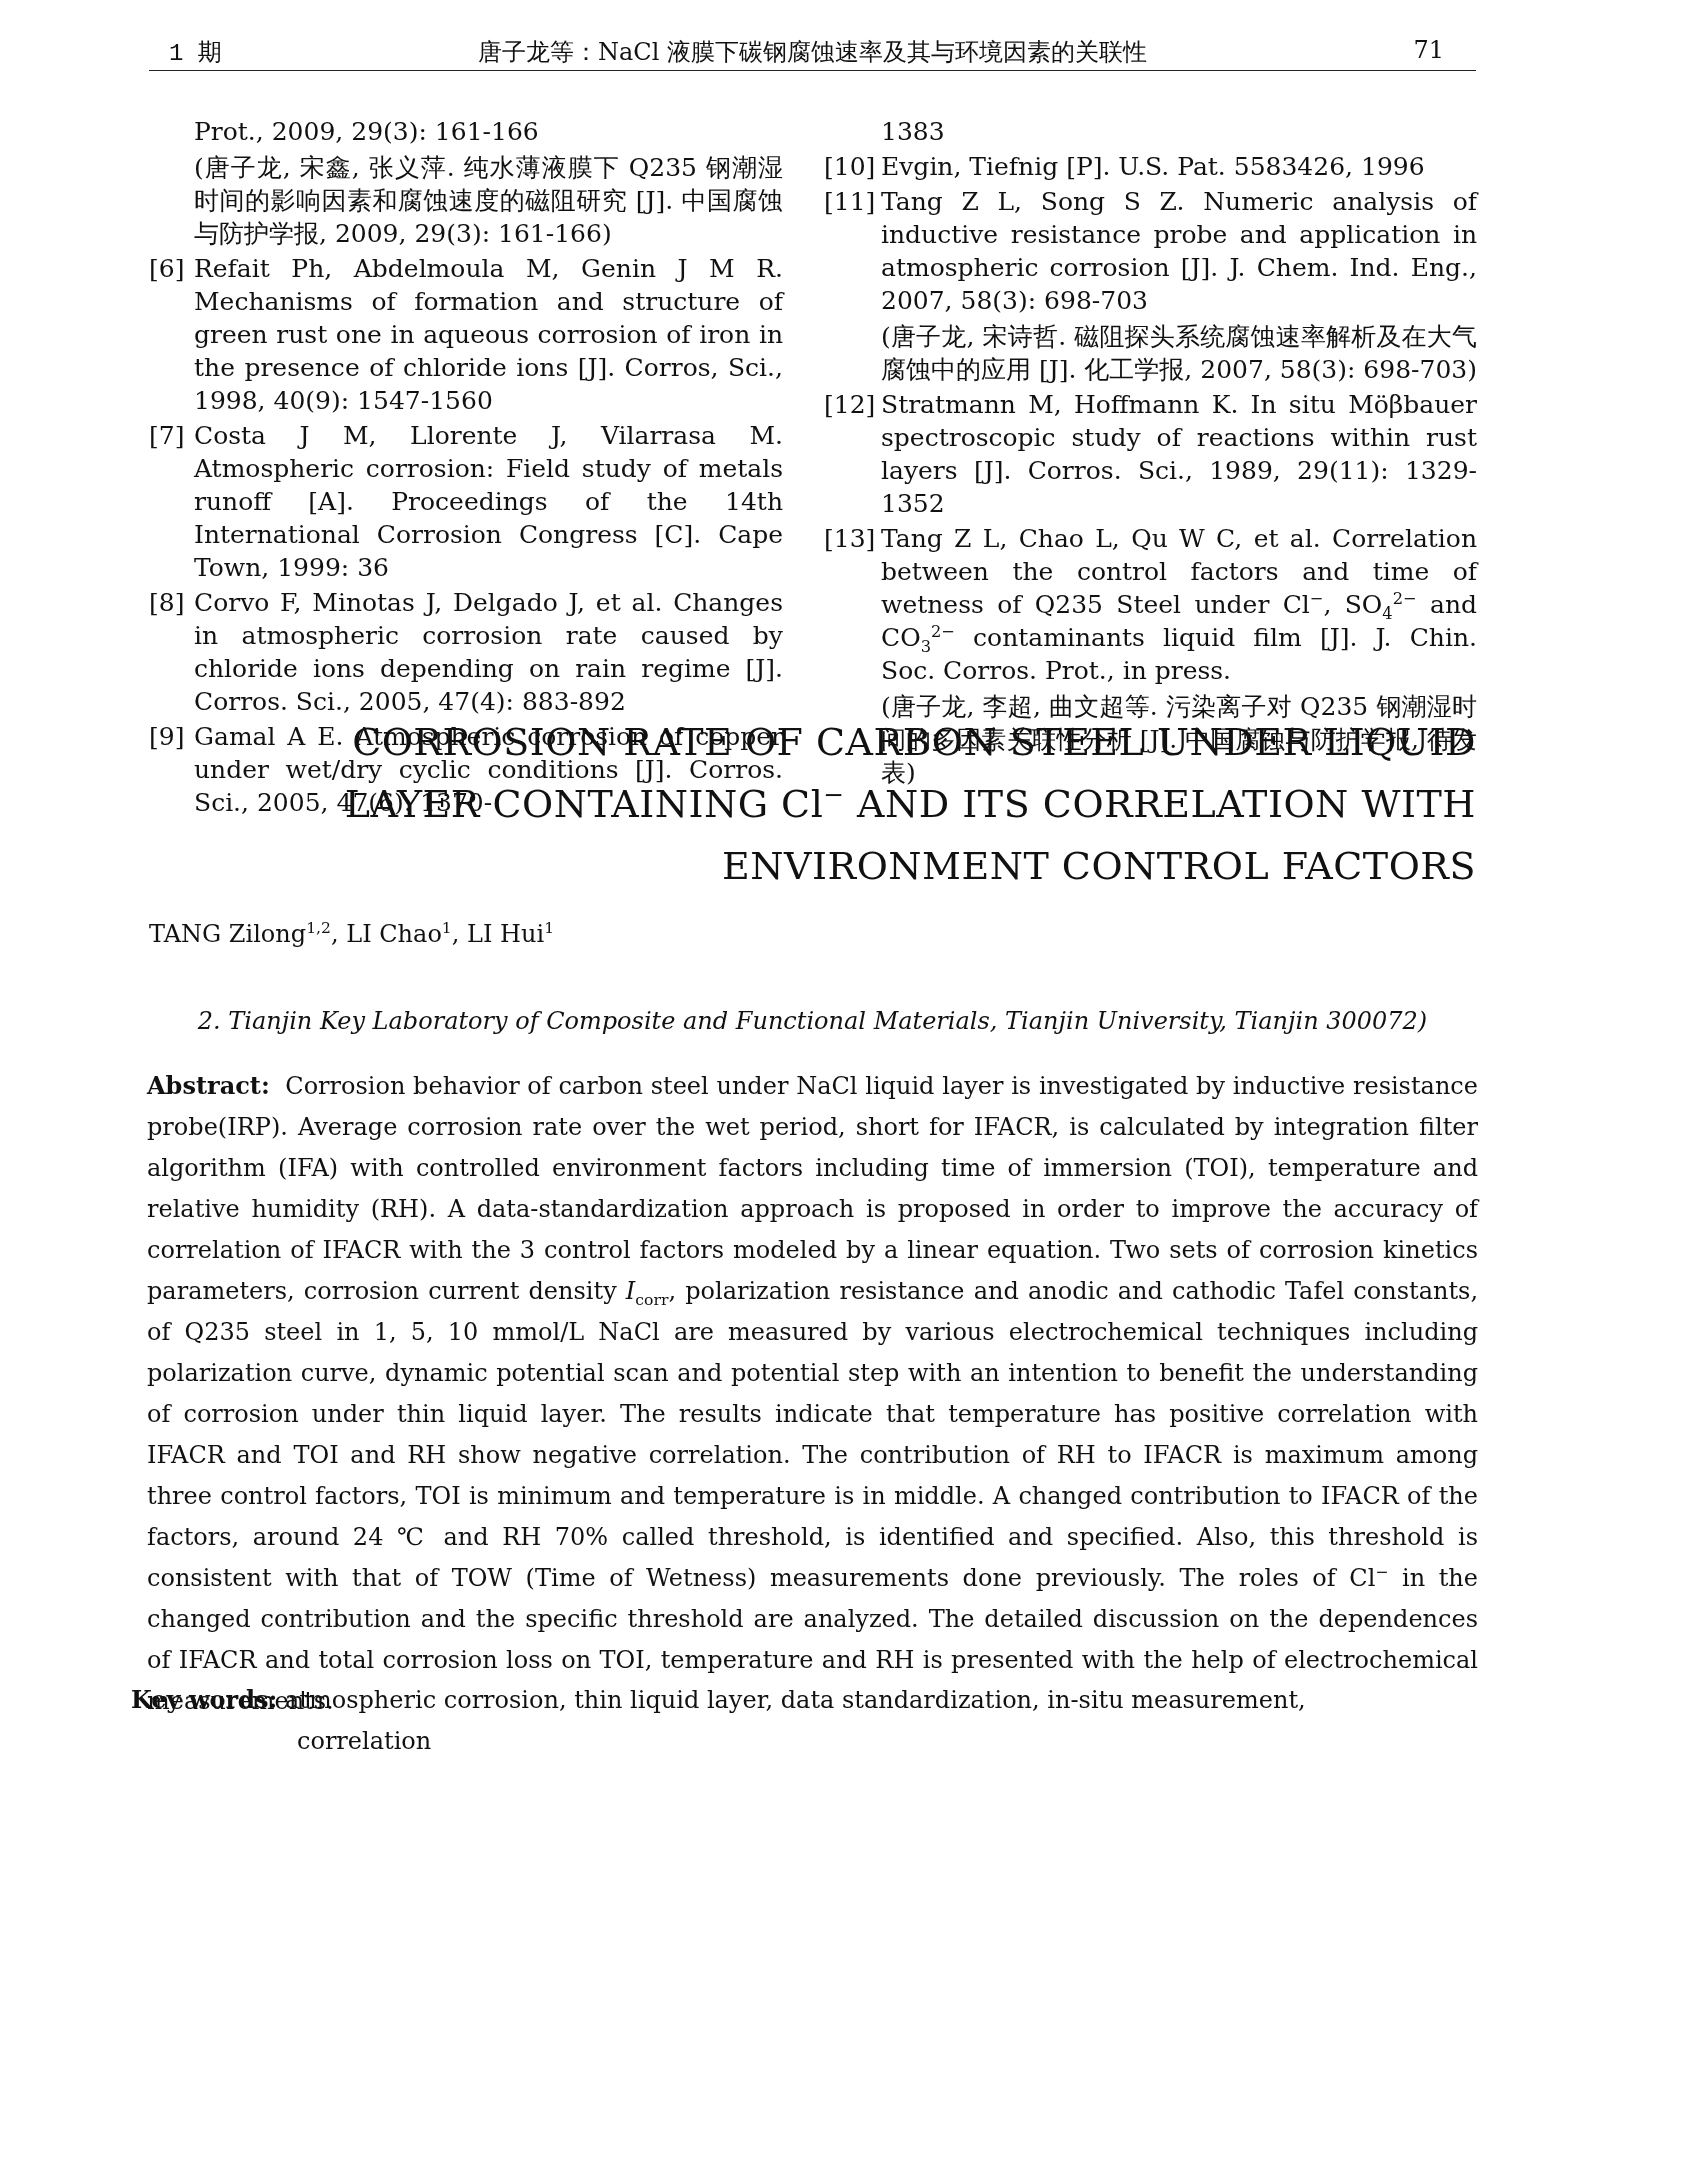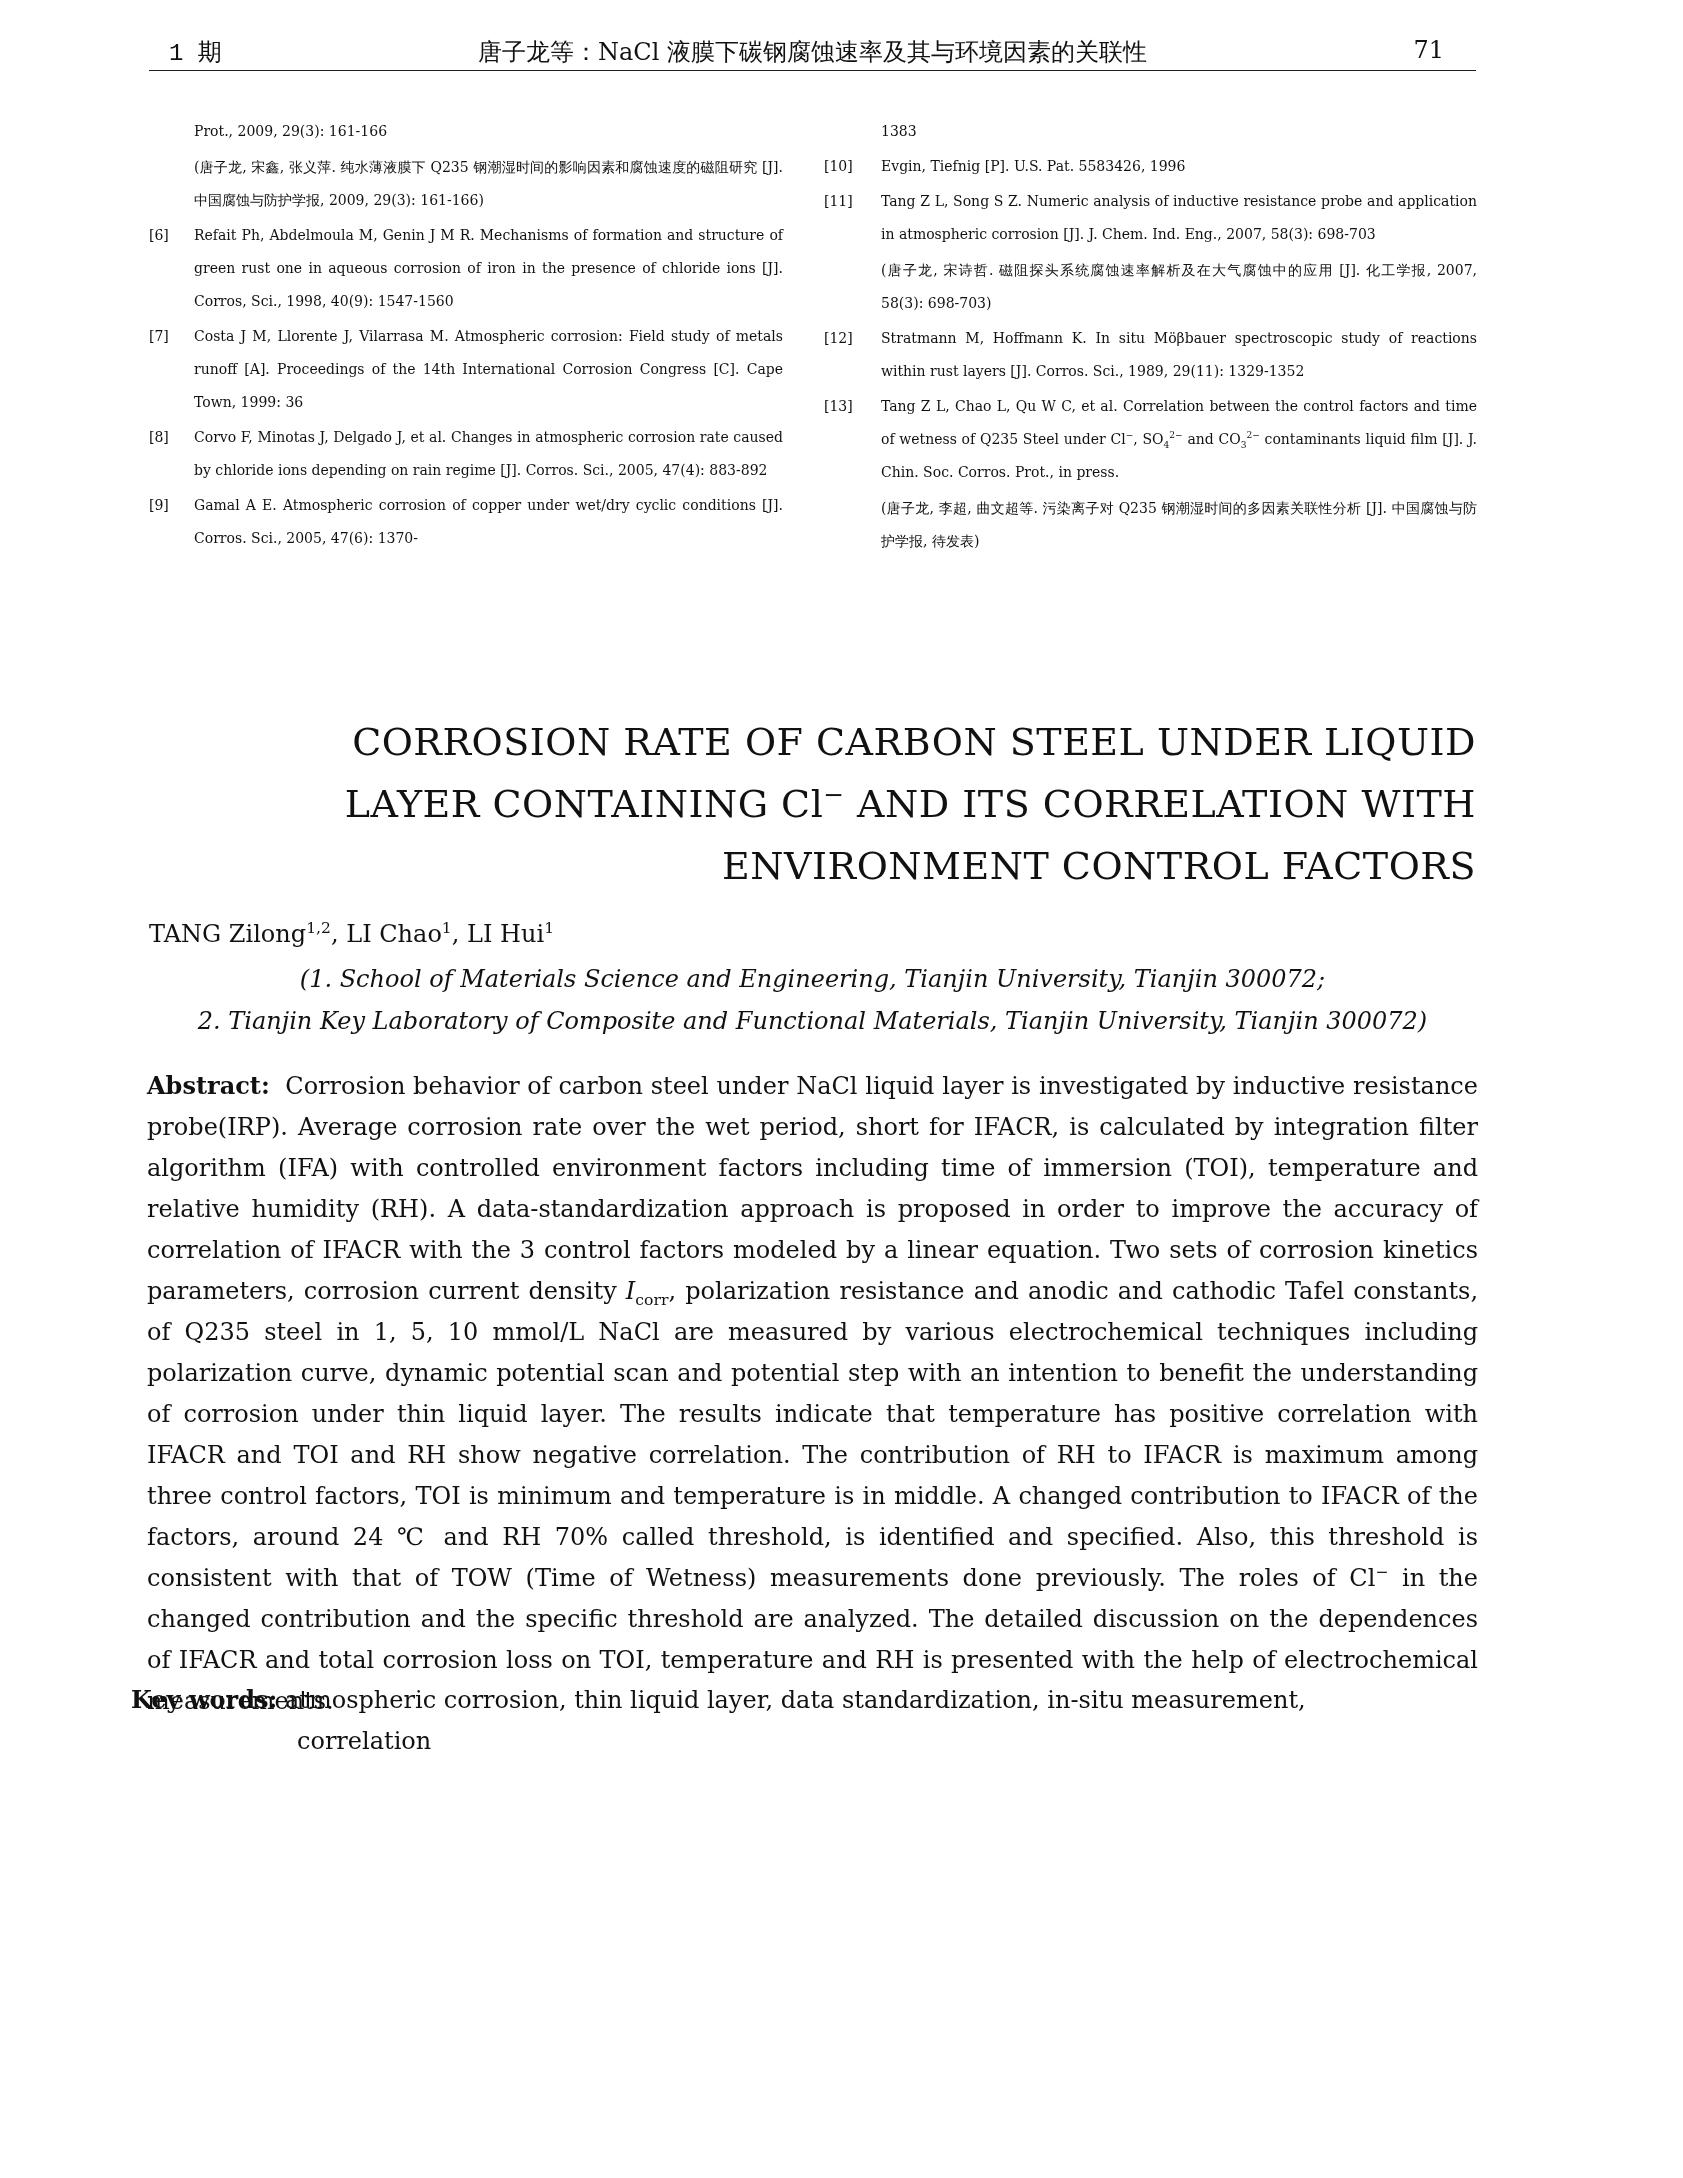--- a/index.html
+++ b/index.html
@@ -2,21 +2,21 @@
 <html><head>
 <meta charset="utf-8">
 <style>
   html, body { margin:0; padding:0; background:#ffffff; }
   body { width:1683px; height:2178px; position:relative; overflow:hidden; color:#111; font-family:"DejaVu Serif", serif; }
   .runhead { position:absolute; left:149px; top:34px; width:1327px; height:36px; border-bottom:1.5px solid #222; }
   .runhead span { position:absolute; top:2px; font-size:24px; }
   .rh-left { left:20px;font-family:Liberation Mono, monospace; }
   .rh-center { left:0; right:0; text-align:center; }
   .rh-right { right:32px;text-align:right; }
-  .refcol { position:absolute; top:115px; font-size:14px; line-height:33px; }
+  .refcol { position:absolute; top:115px; font-size:25px; line-height:33px; }
   .refcol.left { left:149px; width:634px; }
   .refcol.right { left:824px; width:653px; }
   .ref { position:relative; padding-left:45px; margin-bottom:2px; text-align:justify; }
   .refcol.right .ref { padding-left:57px; }
   .ref .num { position:absolute; left:0; top:0; }
   .ref .zh { display:block; margin-top:3px; }
   .title { position:absolute; left:149px; width:1327px; top:711px; text-align:right; font-size:38px; line-height:62px; letter-spacing:0.5px; }
   .authors { position:absolute; left:149px; width:1327px; top:917px; text-align:left; font-size:24px; line-height:34px; }
   .affil { position:absolute; left:149px; width:1327px; top:958px; text-align:center; font-size:24px; line-height:42px; font-style:italic; }
   .abstract { position:absolute; left:147px; width:1331px; top:1065px; font-size:24px; line-height:41px; text-align:justify; }
@@ -87,21 +87,21 @@
   <span>CORROSION RATE OF CARBON STEEL UNDER LIQUID</span><br>
   <span>LAYER CONTAINING Cl</span><sup>−</sup><span> AND ITS CORRELATION WITH</span><br>
   <span>ENVIRONMENT CONTROL FACTORS</span>
 </h1>
 
 <div class="authors">
   <span>TANG Zilong</span><sup>1,2</sup>, <span>LI Chao</span><sup>1</sup>, <span>LI Hui</span><sup>1</sup>
 </div>
 
 <div class="affil">
-  <span>(1. School of Materials Science and Engineering, Tianjin University, Tianjin 300072;</span><br>
+  <br>
   <span>2. Tianjin Key Laboratory of Composite and Functional Materials, Tianjin University, Tianjin 300072)</span>
 </div>
 
 <div class="abstract">
   <b>Abstract:</b>&nbsp; <span>Corrosion behavior of carbon steel under NaCl liquid layer is investigated by inductive resistance probe(IRP). Average corrosion rate over the wet period, short for IFACR, is calculated by integration filter algorithm (IFA) with controlled environment factors including time of immersion (TOI), temperature and relative humidity (RH). A data-standardization approach is proposed in order to improve the accuracy of correlation of IFACR with the 3 control factors modeled by a linear equation. Two sets of corrosion kinetics parameters, corrosion current density </span><i>I</i><sub>corr</sub><span>, polarization resistance and anodic and cathodic Tafel constants, of Q235 steel in 1, 5, 10 mmol/L NaCl are measured by various electrochemical techniques including polarization curve, dynamic potential scan and potential step with an intention to benefit the understanding of corrosion under thin liquid layer. The results indicate that temperature has positive correlation with IFACR and TOI and RH show negative correlation. The contribution of RH to IFACR is maximum among three control factors, TOI is minimum and temperature is in middle. A changed contribution to IFACR of the factors, around 24 ℃ and RH 70% called threshold, is identified and specified. Also, this threshold is consistent with that of TOW (Time of Wetness) measurements done previously. The roles of Cl</span><sup>−</sup><span> in the changed contribution and the specific threshold are analyzed. The detailed discussion on the dependences of IFACR and total corrosion loss on TOI, temperature and RH is presented with the help of electrochemical measurements.</span>
 </div>
 
 <div class="keywords">
   <b>Key words:</b> <span>atmospheric corrosion, thin liquid layer, data standardization, in-situ measurement,</span>
   <span class="kw-cont">correlation</span>

